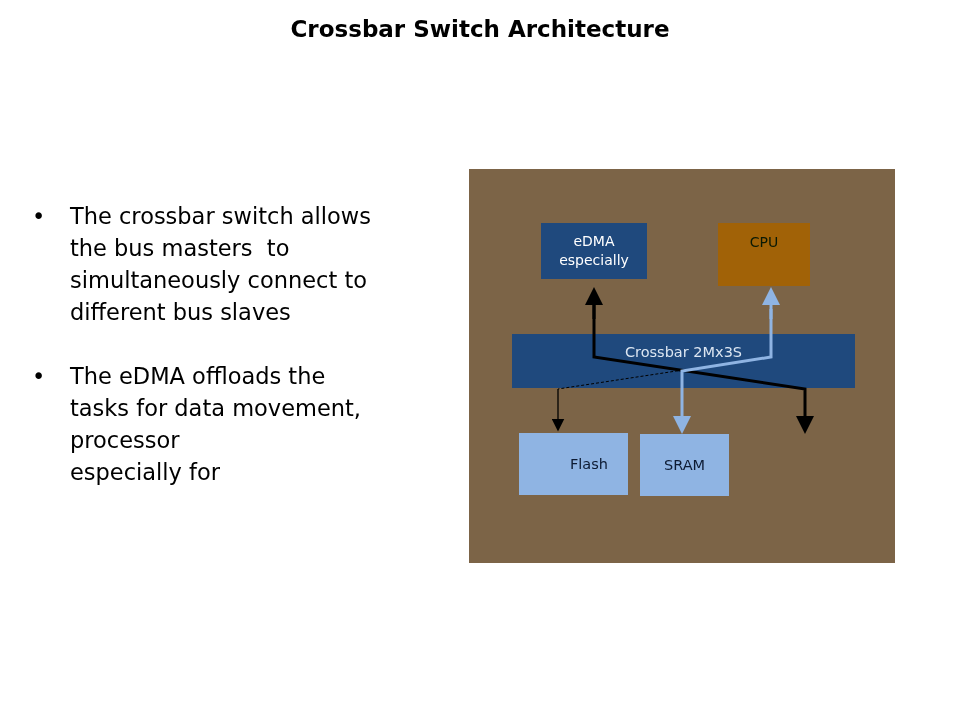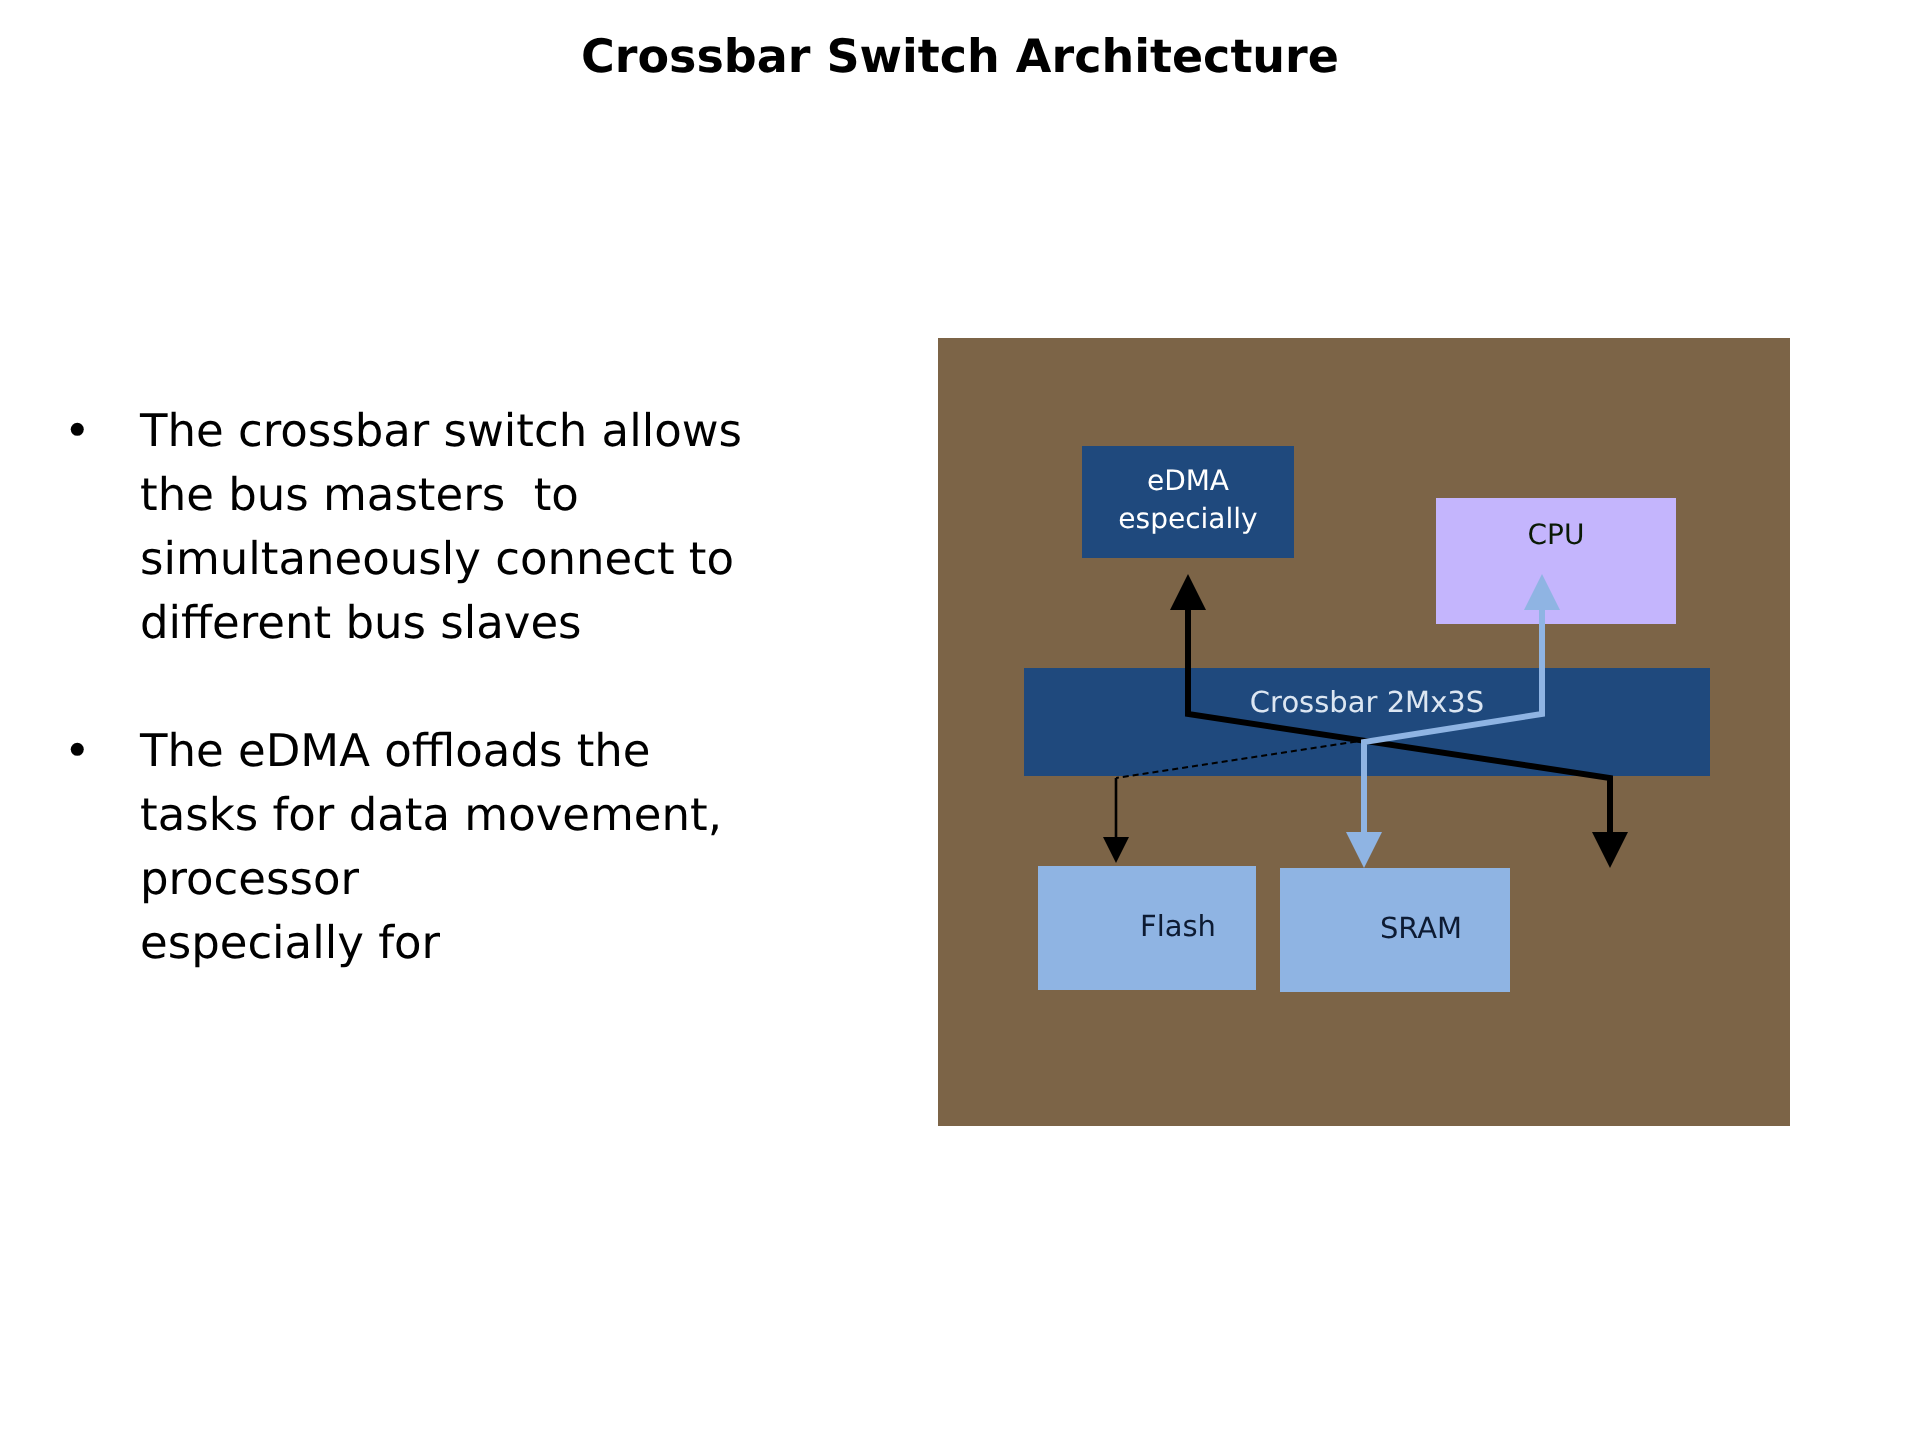--- a/index.html
+++ b/index.html
@@ -5,25 +5,25 @@
   html, body { margin: 0; padding: 0; }
   body { width: 960px; height: 720px; background: #ffffff; position: relative; overflow: hidden; font-family: "DejaVu Sans", sans-serif; }
   .title { position: absolute; left: 0; width: 960px; top: 16px; text-align: center; font-weight: bold; font-size: 23px; color: #000; }
   .bullets { position: absolute; left: 32px; top: 200px; width: 420px; font-size: 22.5px; color: #000; line-height: 32px; }
   .bullet { position: relative; padding-left: 38px; margin-bottom: 32px; }
   .bullet .dot { position: absolute; left: 0; top: 0; }
   .bullet .line { display: block; white-space: nowrap; }
   .panel { position: absolute; left: 469px; top: 169px; width: 426px; height: 394px; background: #7c6447; }
   .box { position: absolute; display: flex; align-items: center; justify-content: center; text-align: center; font-size: 14px; line-height: 19px; }
   .edma { left: 72px; top: 54px; width: 106px; height: 56px; background: #1f497d; color: #fff; }
-  .cpu { left: 249px; top: 54px; width: 120px; height: 63px; background: #c4b5fd; color: #0a1a05; align-items: flex-start; padding-top: 10px; box-sizing: border-box; margin-top: 26px; }
+  .cpu { left: 249px; top: 54px; width: 92px; height: 63px; background: #a16207; color: #0a1a05; align-items: flex-start; padding-top: 10px; box-sizing: border-box; }
   .xbar { left: 43px; top: 165px; width: 343px; height: 54px; background: #1f497d; color: #dce6f2; align-items: flex-start; padding-top: 9px; box-sizing: border-box; font-size: 14.5px; justify-content: center; }
   .slave { background: #8fb4e3; color: #0d1b33; font-size: 14.5px; }
   .flash { left: 50px; top: 264px; width: 78px; height: 62px; padding-left: 31px; }
-  .sram { left: 171px; top: 265px; width: 89px; height: 62px; padding-left: 26px; }
+  .sram { left: 171px; top: 265px; width: 89px; height: 62px; }
   .ipbus { left: 298px; top: 265px; width: 78px; height: 62px; }
   svg.wires { position: absolute; left: 0; top: 0; width: 426px; height: 394px; pointer-events: none; }
 </style>
 </head>
 <body>
 
 <div class="title">Crossbar Switch Architecture</div>
 
 <div class="bullets">
   <div class="bullet">

